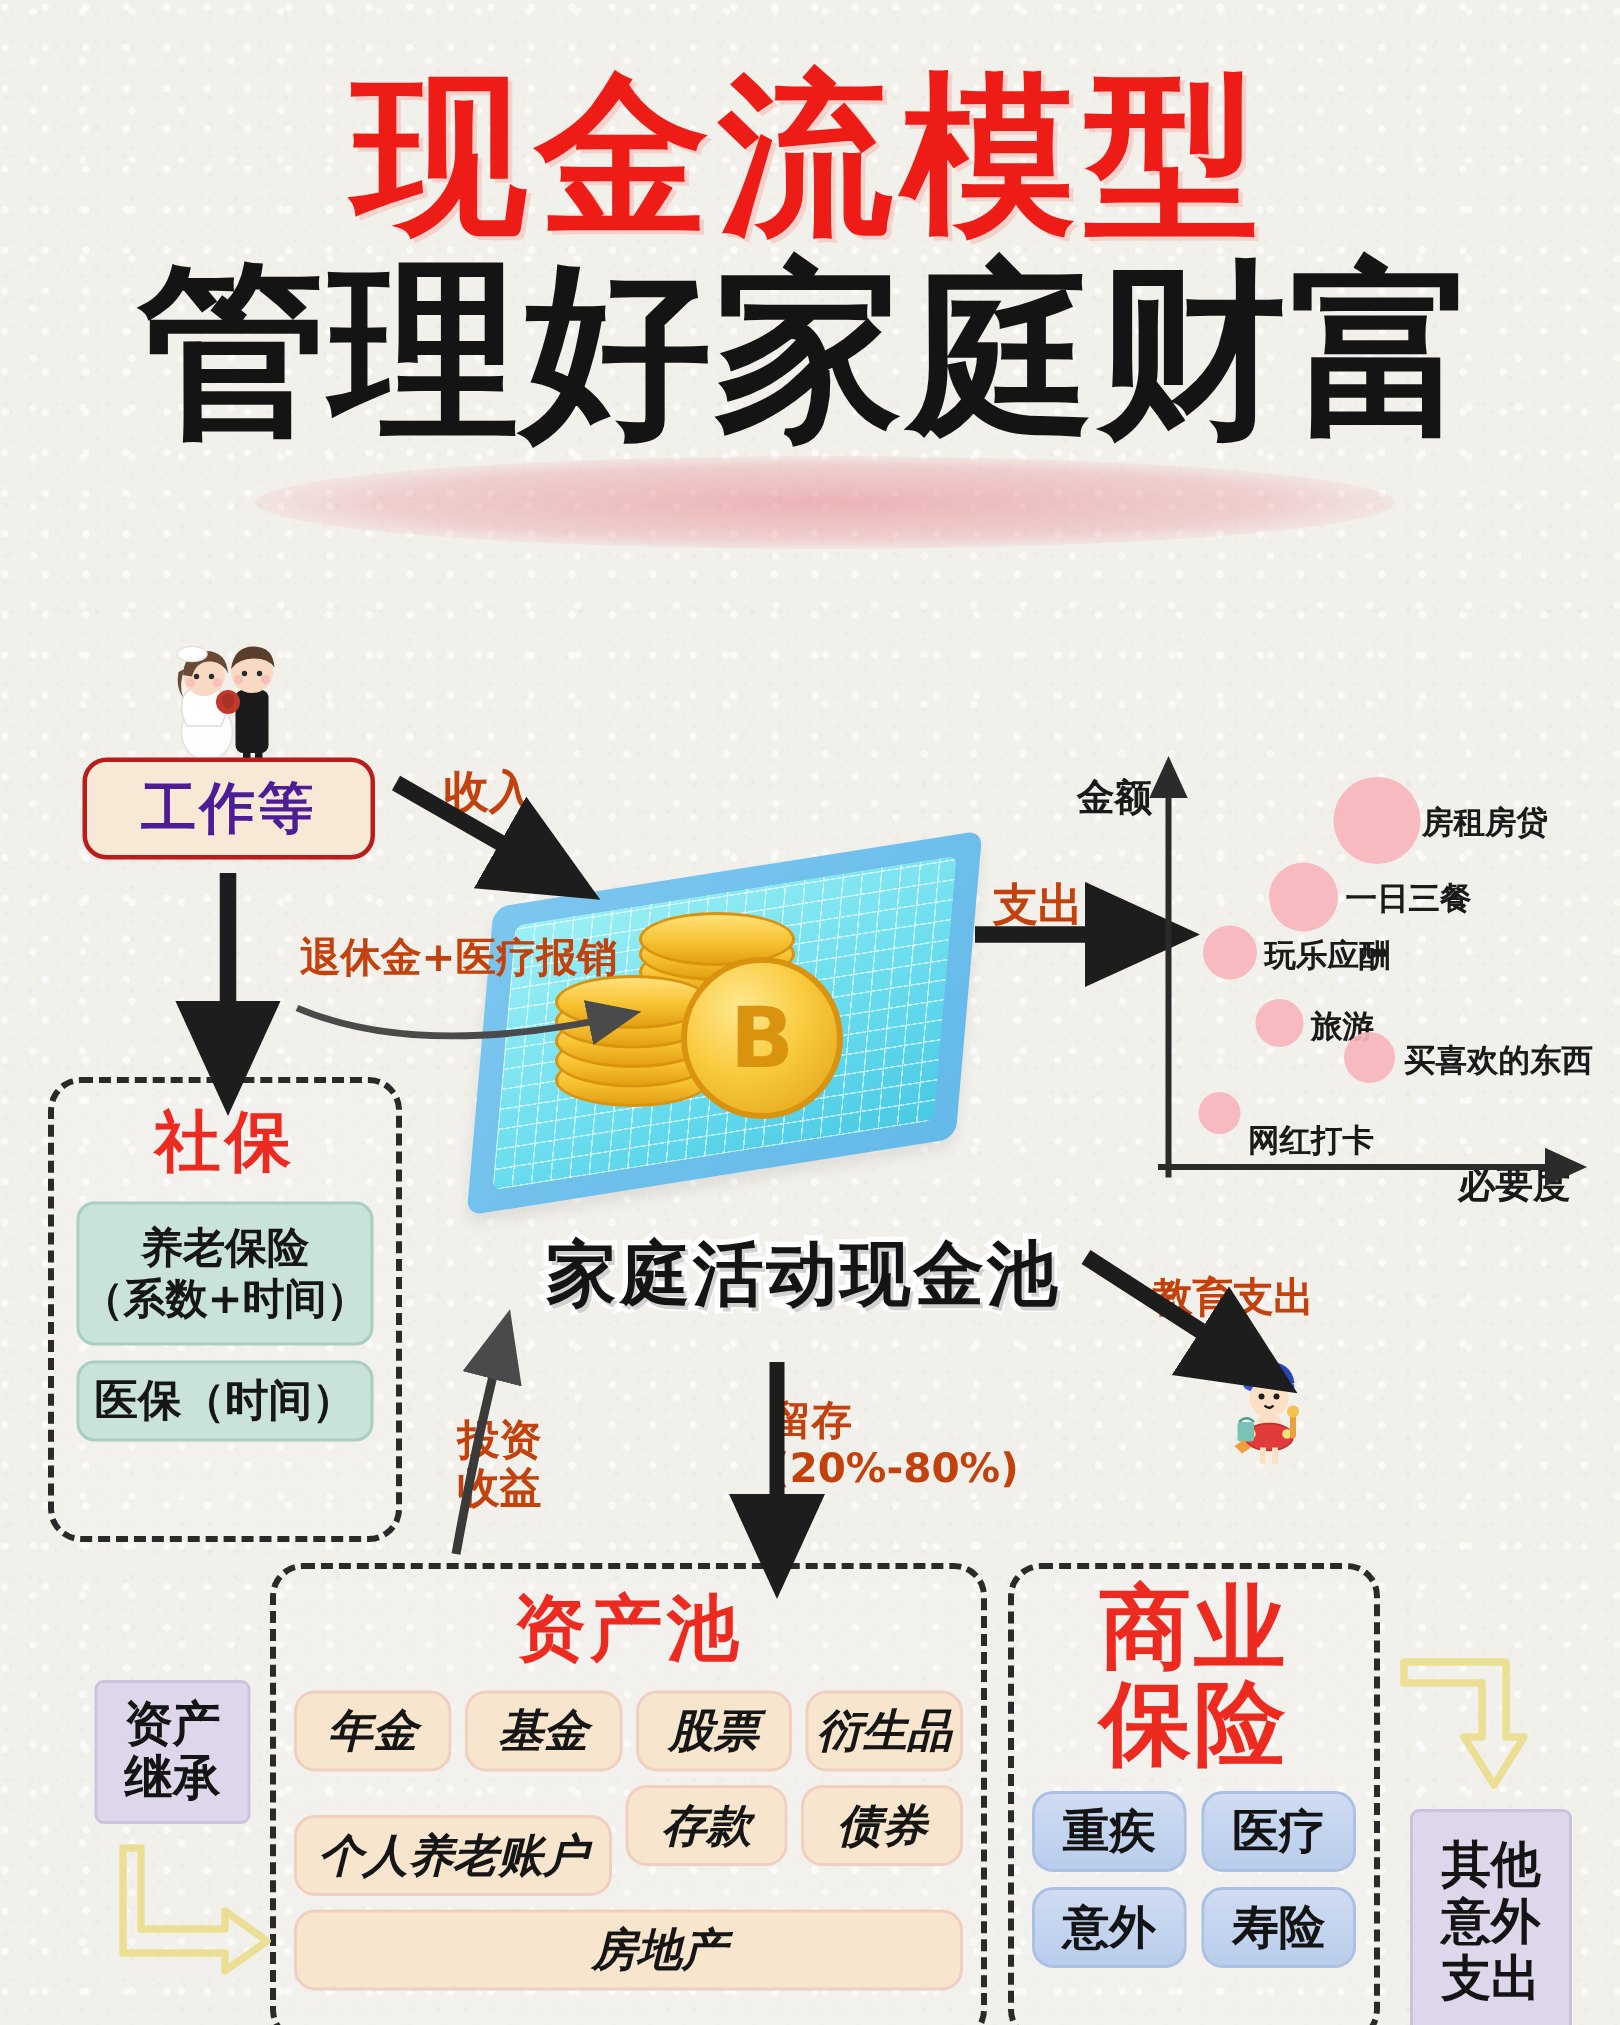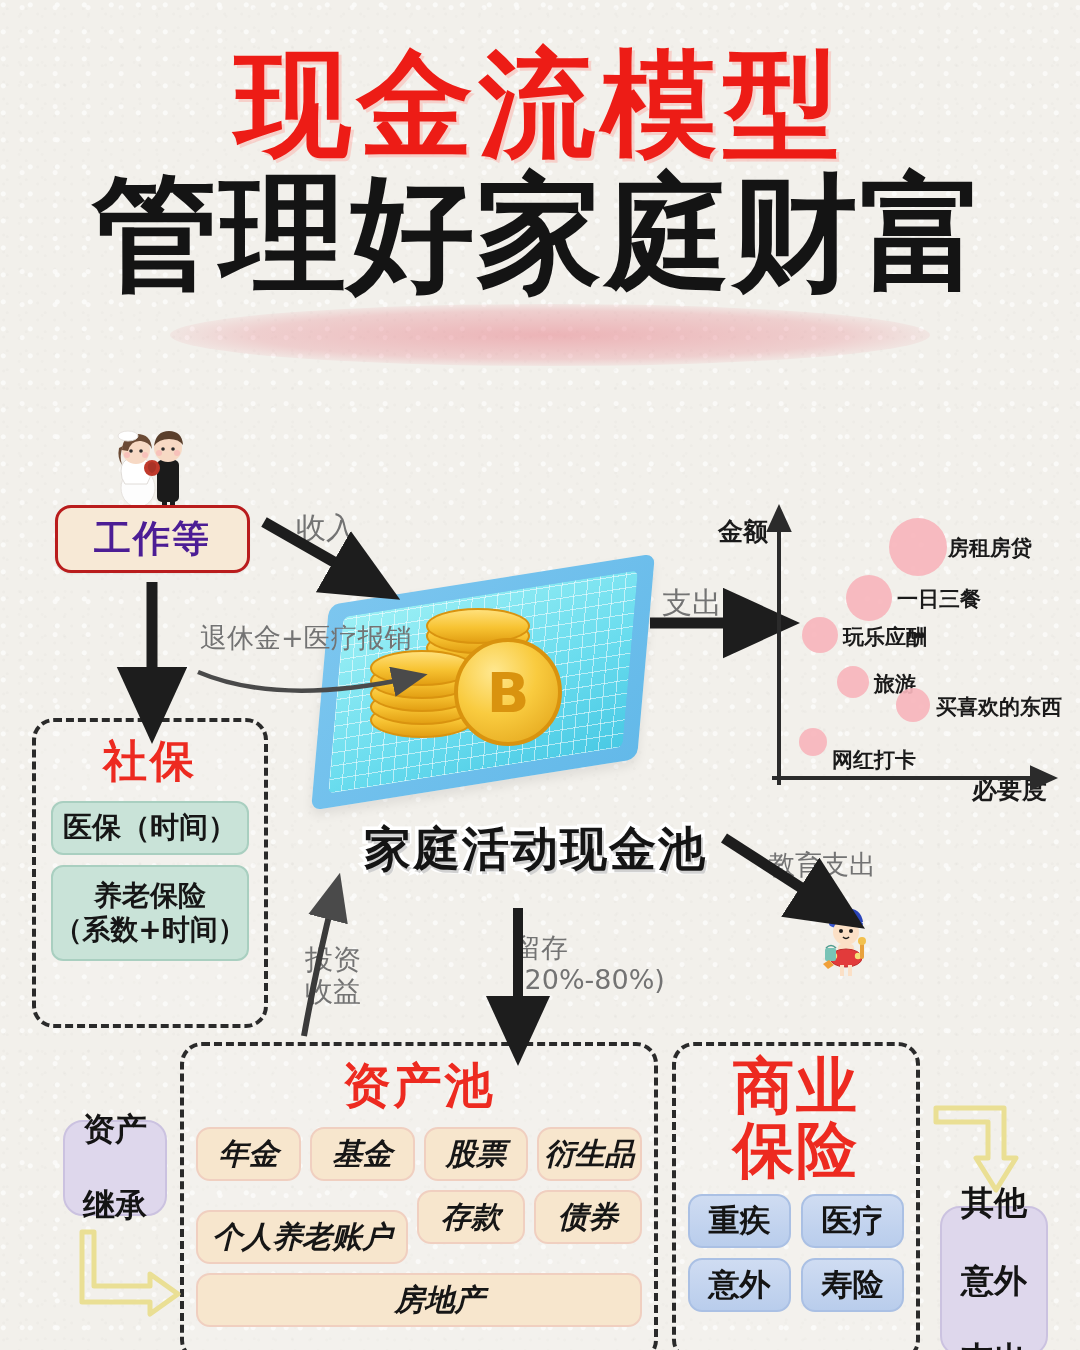--- a/index.html
+++ b/index.html
@@ -118,21 +118,21 @@
     font-weight:bold; color:#1a1a1a; font-size:21px;
   }
   .axis-title{
     position:absolute; font-family:"DejaVu Sans", sans-serif;
     font-weight:bold; color:#1a1a1a; font-size:25px; white-space:nowrap;
   }
 
   
   .flow-label{
     position:absolute; font-family:"DejaVu Sans", sans-serif;
-    font-weight:normal; color:#737373; white-space:nowrap;
+    font-weight:bold; color:#c2410c; white-space:nowrap;
   }
   #label-income{ left:296px; top:508px; font-size:30px; }
   #label-pension{ left:200px; top:620px; font-size:27px; }
   #label-expense{ left:662px; top:583px; font-size:30px; }
   #label-edu{ left:768px; top:847px; font-size:27px; }
   #label-invest{ left:305px; top:944px; font-size:28px; line-height:1.15; white-space:normal; width:72px; }
   #label-retain{ left:514px; top:932px; font-size:27px; line-height:1.2; text-align:left; }
 
   .pool-title{
     position:absolute; left:364px; top:818px;
@@ -165,24 +165,24 @@
   .ins-tag{
     flex:1; height:54px; border-radius:14px;
     background:linear-gradient(180deg,#cfdcf2 0%, #b9cdec 100%);
     border:2px solid #aac0e4;
     display:flex; align-items:center; justify-content:center;
     font-family:"DejaVu Sans", sans-serif; font-weight:bold;
     color:#141414; font-size:31px; white-space:nowrap;
   }
 
   .lavender{
-    background:#ded7ec; border:2px solid #cbc2e0; border-radius:20px;
+    background:#ded7ec; border:2px solid #cbc2e0; border-radius:6px;
     display:flex; flex-direction:column; align-items:center; justify-content:center;
     font-family:"DejaVu Sans", sans-serif; font-weight:bold;
-    color:#141414; text-align:center;gap:40px;
+    color:#141414; text-align:center;
   }
   #inherit-box{ left:63px; top:1120px; width:104px; height:96px; font-size:32px; line-height:1.12; }
   #other-box{ left:940px; top:1206px; width:108px; height:150px; font-size:33px; line-height:1.15; }
 
   svg.overlay{ position:absolute; left:0; top:0; width:1080px; height:1350px; pointer-events:none; z-index:3; }
   .couple{ position:absolute; left:108px; top:416px; width:88px; height:92px; }
   .kid{ position:absolute; left:805px; top:898px; width:82px; height:82px; }
 </style>
 </head>
 <body>
@@ -222,26 +222,26 @@
       <path d="M44 46 q-5 1 -4 6 q1 4 4 5 q3 -1 4 -5 q1 -5 -4 -6 z" fill="#a93226"></path>
     </svg>
   </div>
 
   <div class="abs box-work">
     <span>工作等</span>
   </div>
 
   <div class="abs dashed-box" id="shebao-box">
     <div class="shebao-title">社保</div>
-    <div class="mint one">
-      <div>医保（时间）</div>
-    </div>
     <div class="mint two">
       <div>养老保险</div>
       <div>（系数+时间）</div>
+    </div>
+    <div class="mint one">
+      <div>医保（时间）</div>
     </div>
   </div>
 
   <div class="abs" id="pool">
     <div class="pool-plate">
       <div class="pool-water"></div>
     </div>
     <div class="coin-stack" style="left:108px; top:48px;">
       <div class="coin-disc" style="top:34px;"></div>
       <div class="coin-disc" style="top:22px;"></div>

